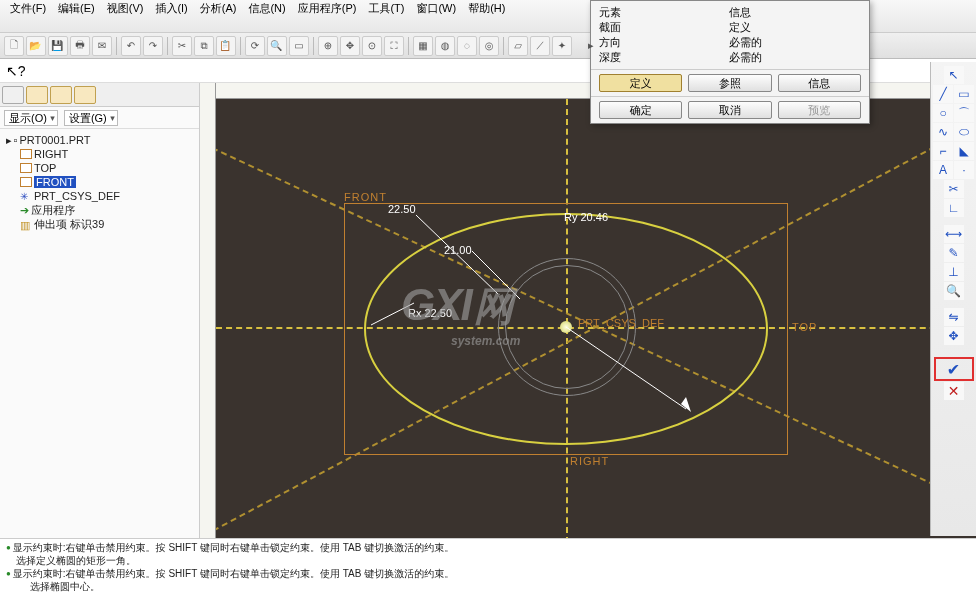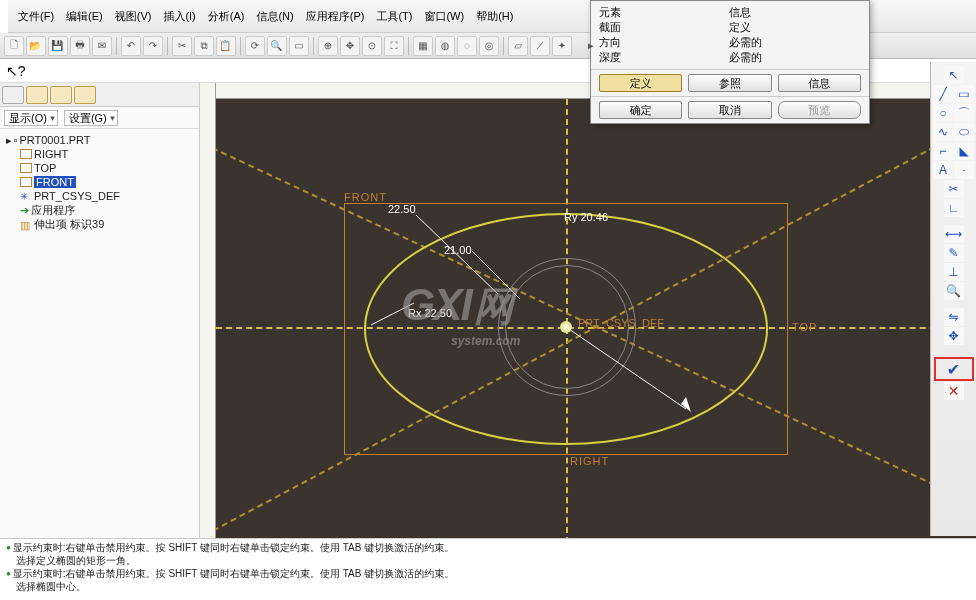--- a/index.html
+++ b/index.html
@@ -1,18 +1,18 @@
 <!DOCTYPE html>
 <html><head>
 <meta charset="utf-8">
 <style>
 * { margin: 0; padding: 0; box-sizing: border-box; font-family: "Microsoft YaHei", SimSun, Arial, sans-serif; }
 body { width: 976px; height: 600px; background: #fff; font-size: 11px; overflow: hidden; position: relative; }
 
-.menubar { height: 18px; background: linear-gradient(#f8f8f8,#e8e8e8); display: flex; align-items: center; padding: 16px 4px; border-bottom: 1px solid #ccc; font-size: 11px; margin-left: 8px; }
+.menubar { height: 18px; background: linear-gradient(#f8f8f8,#e8e8e8); display: flex; align-items: flex-end; padding: 16px 4px; border-bottom: 1px solid #ccc; font-size: 11px; }
 .menubar span { padding: 0 6px; cursor: default; }
 
 .toolbar { height: 26px; background: linear-gradient(#f0f0f0,#e0e0e0); display: flex; align-items: center; gap: 2px; padding: 0 4px; border-bottom: 1px solid #bbb; }
 .toolbar .tbtn { width: 20px; height: 20px; background: #f4f4f4; border: 1px solid #ccc; border-radius: 2px; display: flex; align-items: center; justify-content: center; font-size: 10px; color: #555; }
 .toolbar .sep { width: 1px; height: 18px; background: #bbb; margin: 0 2px; }
 
 .helprow { height: 24px; display: flex; align-items: center; padding-left: 6px; background: #fff; border-bottom: 1px solid #ddd; }
 .helprow .arrow { font-size: 14px; color: #000; }
 
 .main { display: flex; height: calc(600px - 18px - 26px - 24px - 62px); }
@@ -62,21 +62,21 @@
 .rtool .hl .chk { color: #2050c0; font-size: 16px; }
 .rtool .x { color: #c02020; font-size: 14px; }
 
 .dialog { position: absolute; top: 0; left: 590px; width: 280px; background: #f4f4f4; border: 1px solid #888; box-shadow: 2px 2px 6px rgba(0,0,0,0.3); font-size: 11px; }
 .dialog .body { padding: 4px 8px; }
 .dialog .row { display: flex; }
 .dialog .row .c1 { width: 130px; }
 .dialog .btnrow { display: flex; gap: 6px; padding: 4px 8px; border-top: 1px solid #ccc; }
 .dialog .btn { flex: 1; height: 18px; background: linear-gradient(#fdfdfd,#e0e0e0); border: 1px solid #888; border-radius: 2px; font-size: 11px; display: flex; align-items: center; justify-content: center; }
 .dialog .btn.sel { background: #f0e0a0; border-color: #a08030; }
-.dialog .btn.dis { color: #999; border-radius: 7px; }
+.dialog .btn.dis { color: #999; }
 .dialog .nav { position: absolute; left: -3px; top: 38px; color: #555; font-size: 11px; }
 
 .log { position: absolute; bottom: 0; left: 0; right: 0; height: 62px; background: #fff; border-top: 1px solid #ccc; padding: 2px 6px; font-size: 10px; color: #222; overflow: hidden; }
 .log .line { display: flex; align-items: center; gap: 2px; height: 13px; }
 .log .dot { color: #2a8a2a; font-size: 8px; }
 </style>
 </head>
 <body>
 
 <div class="menubar">
@@ -319,15 +319,15 @@
       <span>显示约束时:右键单击禁用约束。按 SHIFT 键同时右键单击锁定约束。使用 TAB 键切换激活的约束。</span>
     </div>
   <div class="line">
       <span style="margin-left:10px;">选择定义椭圆的矩形一角。</span>
     </div>
   <div class="line">
       <span class="dot">●</span>
       <span>显示约束时:右键单击禁用约束。按 SHIFT 键同时右键单击锁定约束。使用 TAB 键切换激活的约束。</span>
     </div>
   <div class="line">
-      <span style="margin-left:10px;">选择椭圆中心。</span>
+      <span style="margin-left:24px;">选择椭圆中心。</span>
     </div>
 </div>
 
 </body></html>

